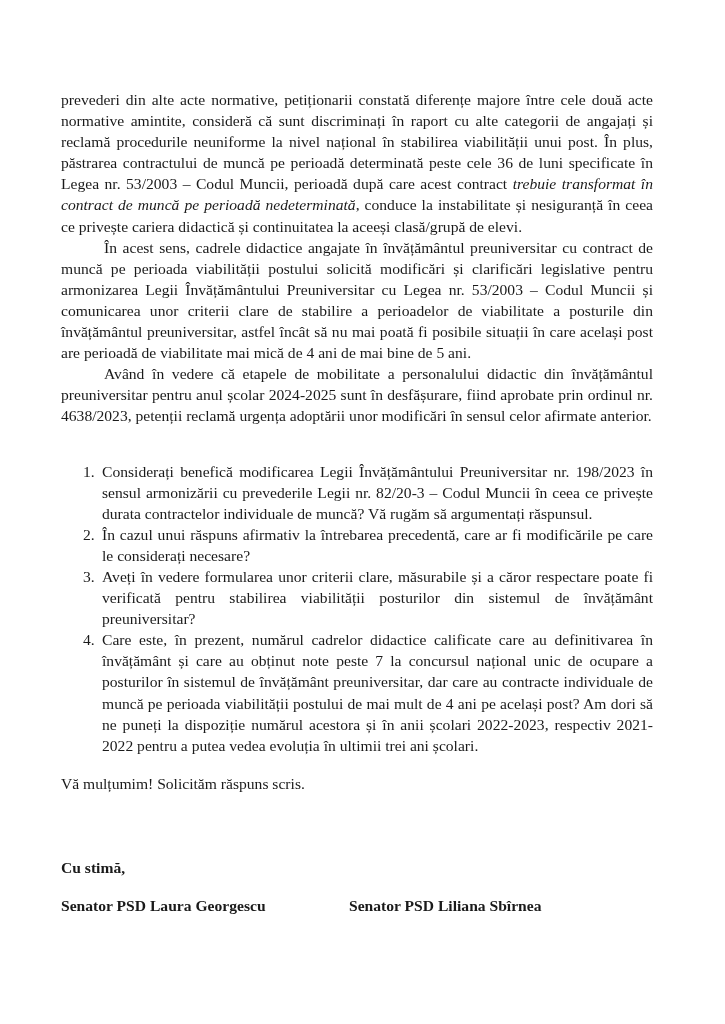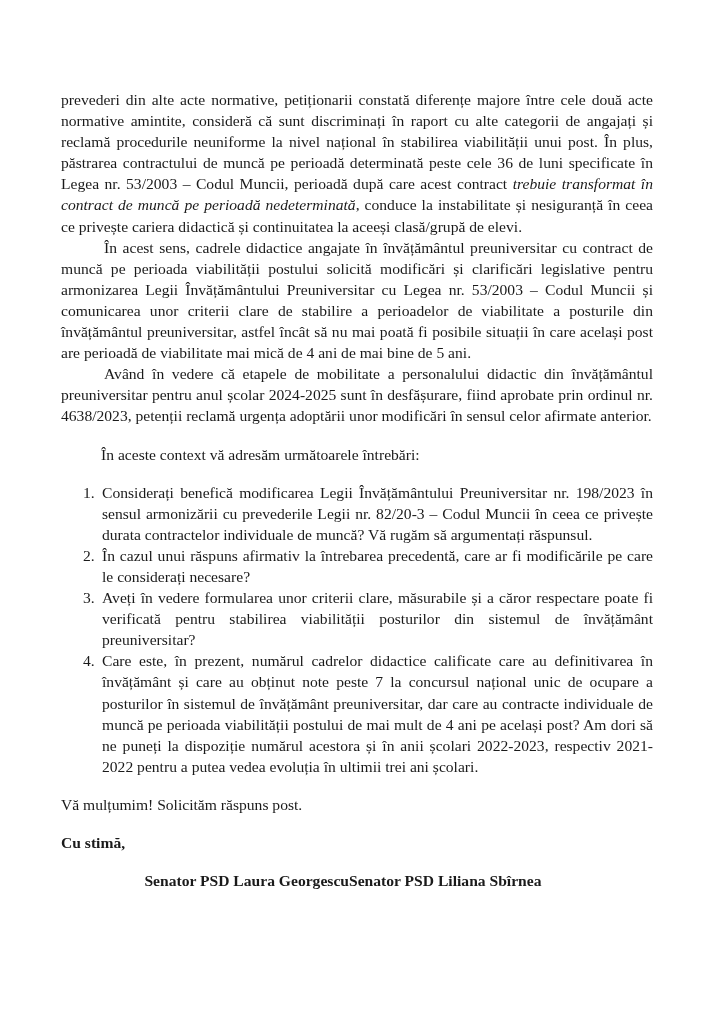--- a/index.html
+++ b/index.html
@@ -52,45 +52,44 @@
     ol.questions li .num {
       position: absolute;
       left: 22px;
       top: 0;
     }
     .closing {
       margin: 0;
     }
     .bold {
       font-weight: bold;
+      margin-top: 46px;
     }
     .sign-row {
       display: flex;
       margin: 0;
-      text-align: right;
     }
     .sign-row .sig1 {
       width: 288px;
     }
     em { font-style: italic; }
   </style>
 </head>
 <body>
 
 <div class="page">
 
   <p class="para"><span>prevederi din alte acte normative, petiționarii constată diferențe majore între cele două acte normative amintite, consideră că sunt discriminați în raport cu alte categorii de angajați și reclamă procedurile neuniforme la nivel național în stabilirea viabilității unui post. În plus, păstrarea contractului de muncă pe perioadă determinată peste cele 36 de luni specificate în Legea nr. 53/2003 – Codul Muncii, perioadă după care acest contract </span><em>trebuie transformat în contract de muncă pe perioadă nedeterminată</em><span>, conduce la instabilitate și nesiguranță în ceea ce privește cariera didactică și continuitatea la aceeși clasă/grupă de elevi.</span></p>
 
   <p class="para indent">În acest sens, cadrele didactice angajate în învățământul preuniversitar cu contract de muncă pe perioada viabilității postului solicită modificări și clarificări legislative pentru armonizarea Legii Învățământului Preuniversitar cu Legea nr. 53/2003 – Codul Muncii și comunicarea unor criterii clare de stabilire a perioadelor de viabilitate a posturile din învățământul preuniversitar, astfel încât să nu mai poată fi posibile situații în care același post are perioadă de viabilitate mai mică de 4 ani de mai bine de 5 ani.</p>
 
   <p class="para indent">Având în vedere că etapele de mobilitate a personalului didactic din învățământul preuniversitar pentru anul școlar 2024-2025 sunt în desfășurare, fiind aprobate prin ordinul nr. 4638/2023, petenții reclamă urgența adoptării unor modificări în sensul celor afirmate anterior.</p>
 
   <div class="gap"></div>
 
-  <p class="intro">În aceste context vă adresăm următoarele întrebări:</p>
 
   <div class="gap"></div>
 
   <ol class="questions">
     <li>
       <span class="num">1.</span>
       <span>Considerați benefică modificarea Legii Învățământului Preuniversitar nr. 198/2023 în sensul armonizării cu prevederile Legii nr. 82/20-3 – Codul Muncii în ceea ce privește durata contractelor individuale de muncă? Vă rugăm să argumentați răspunsul.</span>
     </li>
     <li>
       <span class="num">2.</span>
@@ -101,21 +100,21 @@
       <span>Aveți în vedere formularea unor criterii clare, măsurabile și a căror respectare poate fi verificată pentru stabilirea viabilității posturilor din sistemul de învățământ preuniversitar?</span>
     </li>
     <li>
       <span class="num">4.</span>
       <span>Care este, în prezent, numărul cadrelor didactice calificate care au definitivarea în învățământ și care au obținut note peste 7 la concursul național unic de ocupare a posturilor în sistemul de învățământ preuniversitar, dar care au contracte individuale de muncă pe perioada viabilității postului de mai mult de 4 ani pe același post? Am dori să ne puneți la dispoziție numărul acestora și în anii școlari 2022-2023, respectiv 2021-2022 pentru a putea vedea evoluția în ultimii trei ani școlari.</span>
     </li>
   </ol>
 
   <div class="gap"></div>
 
-  <p class="closing">Vă mulțumim! Solicităm răspuns post.</p>
+  <p class="closing">Vă mulțumim! Solicităm răspuns scris.</p>
 
   <div class="gap"></div>
 
   <p class="closing bold">Cu stimă,</p>
 
   <div class="gap"></div>
 
   <div class="sign-row bold">
     <span class="sig1">Senator PSD Laura Georgescu</span>
     <span class="sig2">Senator PSD Liliana Sbîrnea</span>

